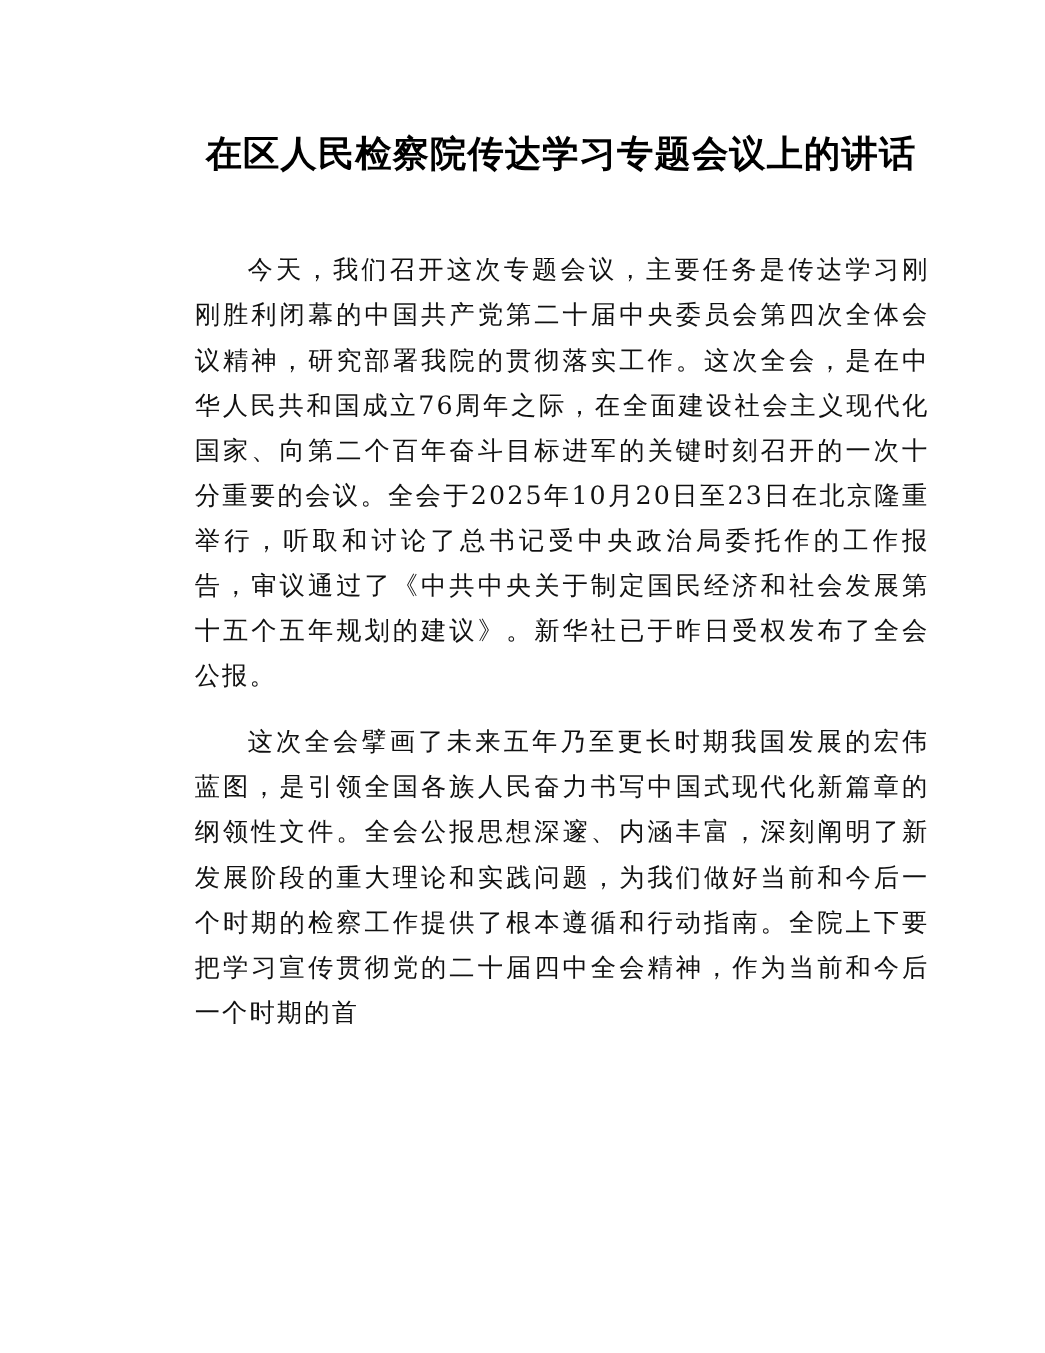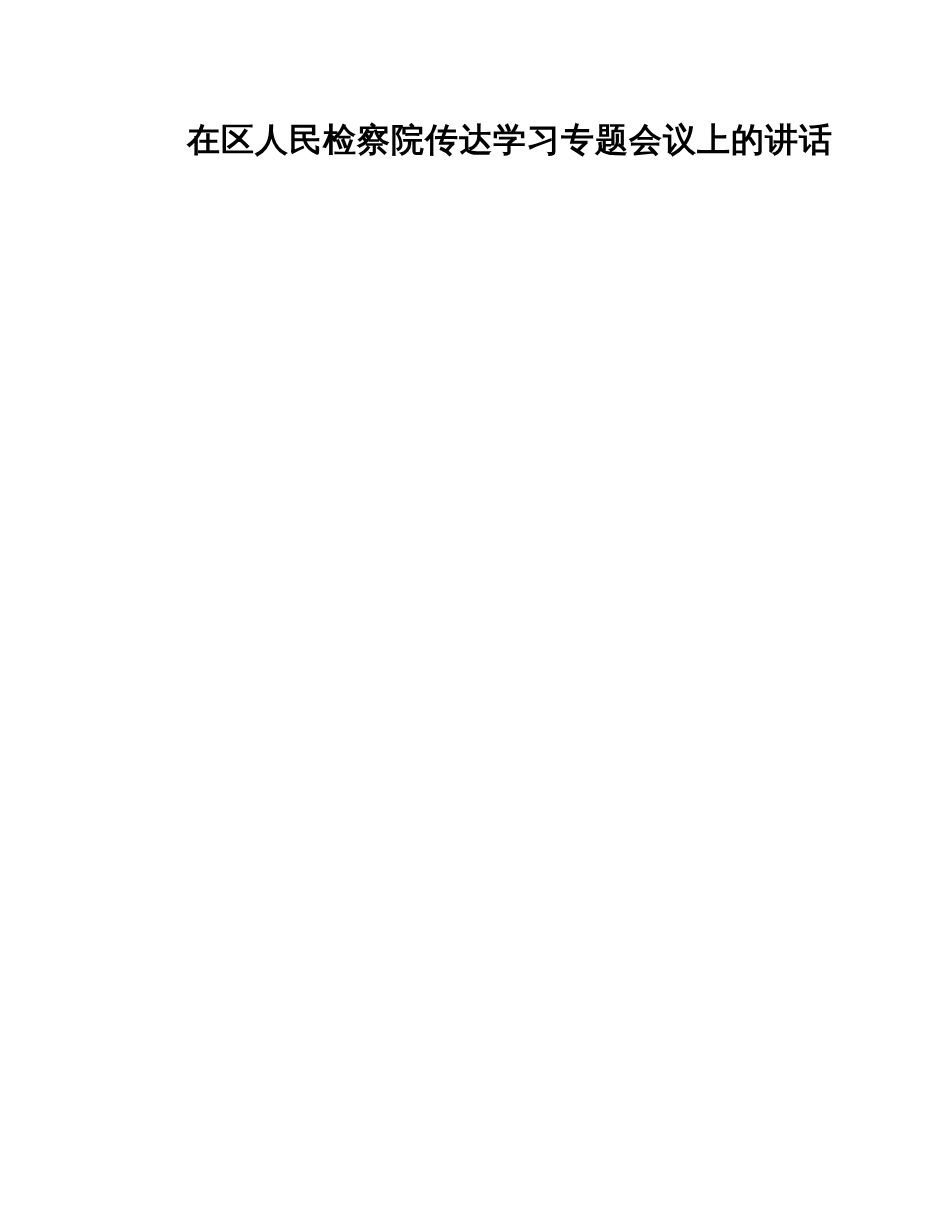--- a/index.html
+++ b/index.html
@@ -60,14 +60,16 @@
       margin-top: 19px;
     }
   </style>
 </head>
 <body>
 
 <div class="page">
   <h1 class="doc-title">在区人民检察院传达学习专题会议上的讲话</h1>
 
   <div class="body">
+    <p class="para">今天，我们召开这次专题会议，主要任务是传达学习刚刚胜利闭幕的中国共产党第二十届中央委员会第四次全体会议精神，研究部署我院的贯彻落实工作。这次全会，是在中华人民共和国成立76周年之际，在全面建设社会主义现代化国家、向第二个百年奋斗目标进军的关键时刻召开的一次十分重要的会议。全会于2025年10月20日至23日在北京隆重举行，听取和讨论了总书记受中央政治局委托作的工作报告，审议通过了《中共中央关于制定国民经济和社会发展第十五个五年规划的建议》。新华社已于昨日受权发布了全会公报。</p>
+    <p class="para">这次全会擘画了未来五年乃至更长时期我国发展的宏伟蓝图，是引领全国各族人民奋力书写中国式现代化新篇章的纲领性文件。全会公报思想深邃、内涵丰富，深刻阐明了新发展阶段的重大理论和实践问题，为我们做好当前和今后一个时期的检察工作提供了根本遵循和行动指南。全院上下要把学习宣传贯彻党的二十届四中全会精神，作为当前和今后一个时期的首</p>
   </div>
 </div>
 
 </body></html>

